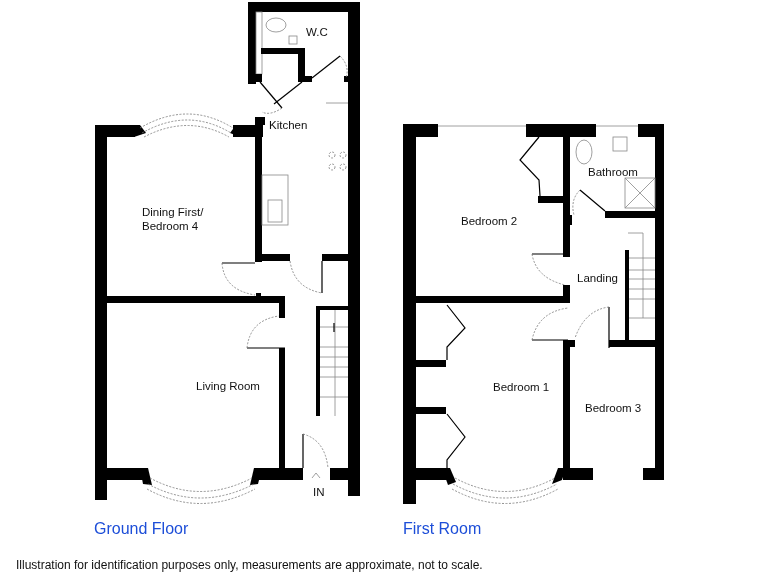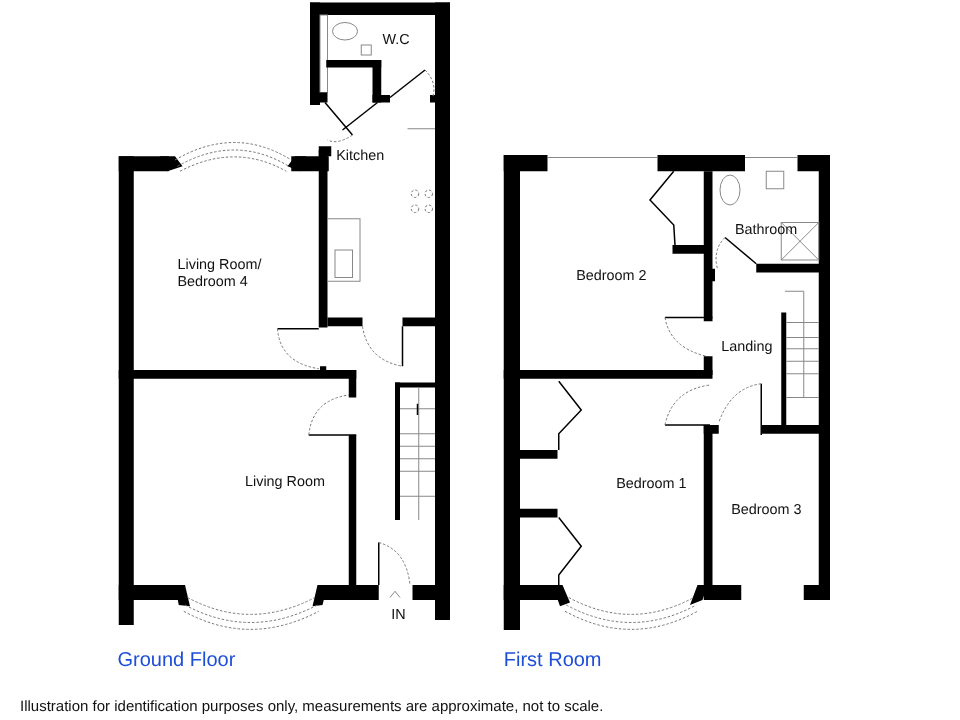--- a/index.html
+++ b/index.html
@@ -160,27 +160,27 @@
     <rect class="wall" x="643" y="468" width="21" height="12"></rect>
     <path class="arc" d="M455 478 Q505 505 555 478"></path>
     <path class="arc" d="M453 484 Q505 512 557 484"></path>
     <path class="arc" d="M452 489 Q505 518 558 489"></path>
   </g>
 </svg>
 
 <div class="lbl" style="left:306px;top:25px;">W.C</div>
 <div class="lbl" style="left:269px;top:118px;">Kitchen</div>
 <div class="lbl" style="left:142px;top:205px;width:94px;">
-  <div>Living Room/</div>
+  <div>Dining First/</div>
   <div>Bedroom 4</div>
 </div>
 <div class="lbl" style="left:160px;top:379px;margin-left:36px;">Living Room</div>
 <div class="lbl" style="left:313px;top:485px;">IN</div>
 
-<div class="lbl" style="left:588px;top:177px;">Bathroom</div>
+<div class="lbl" style="left:588px;top:165px;">Bathroom</div>
 <div class="lbl" style="left:461px;top:214px;">Bedroom 2</div>
 <div class="lbl" style="left:577px;top:271px;">Landing</div>
 <div class="lbl" style="left:461px;top:380px;padding-left:32px;">Bedroom 1</div>
 <div class="lbl" style="left:585px;top:401px;">Bedroom 3</div>
 
 <div class="floor-title" style="left:94px;top:520px;">Ground Floor</div>
 <div class="floor-title" style="left:403px;top:520px;">First Room</div>
 
 <div class="disclaimer">Illustration for identification purposes only, measurements are approximate, not to scale.</div>
 

